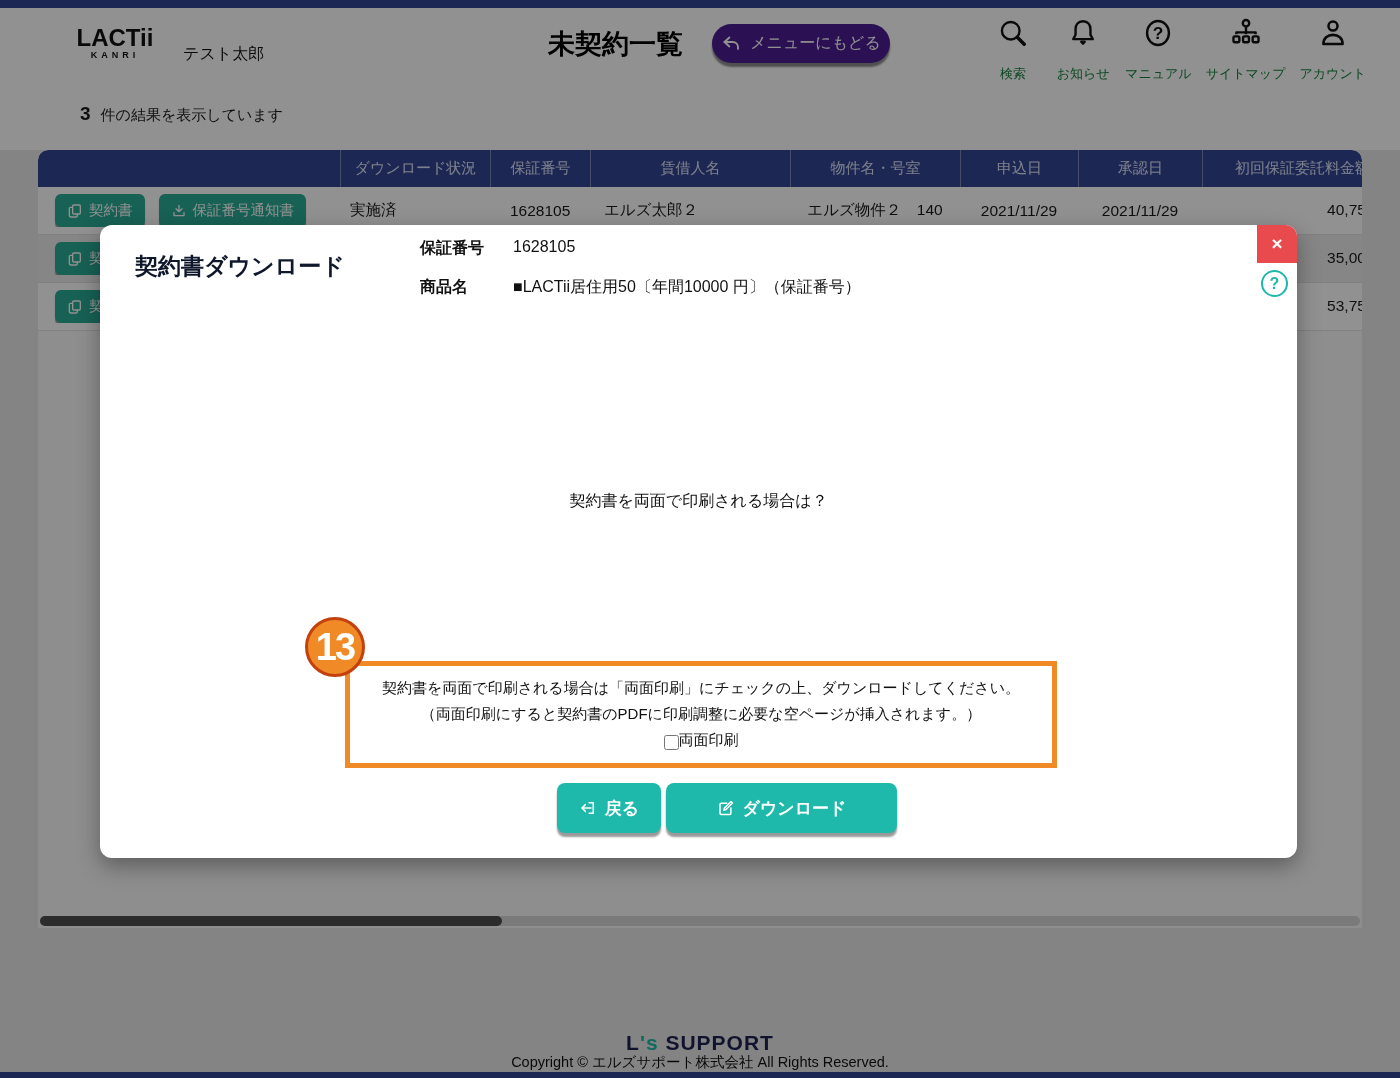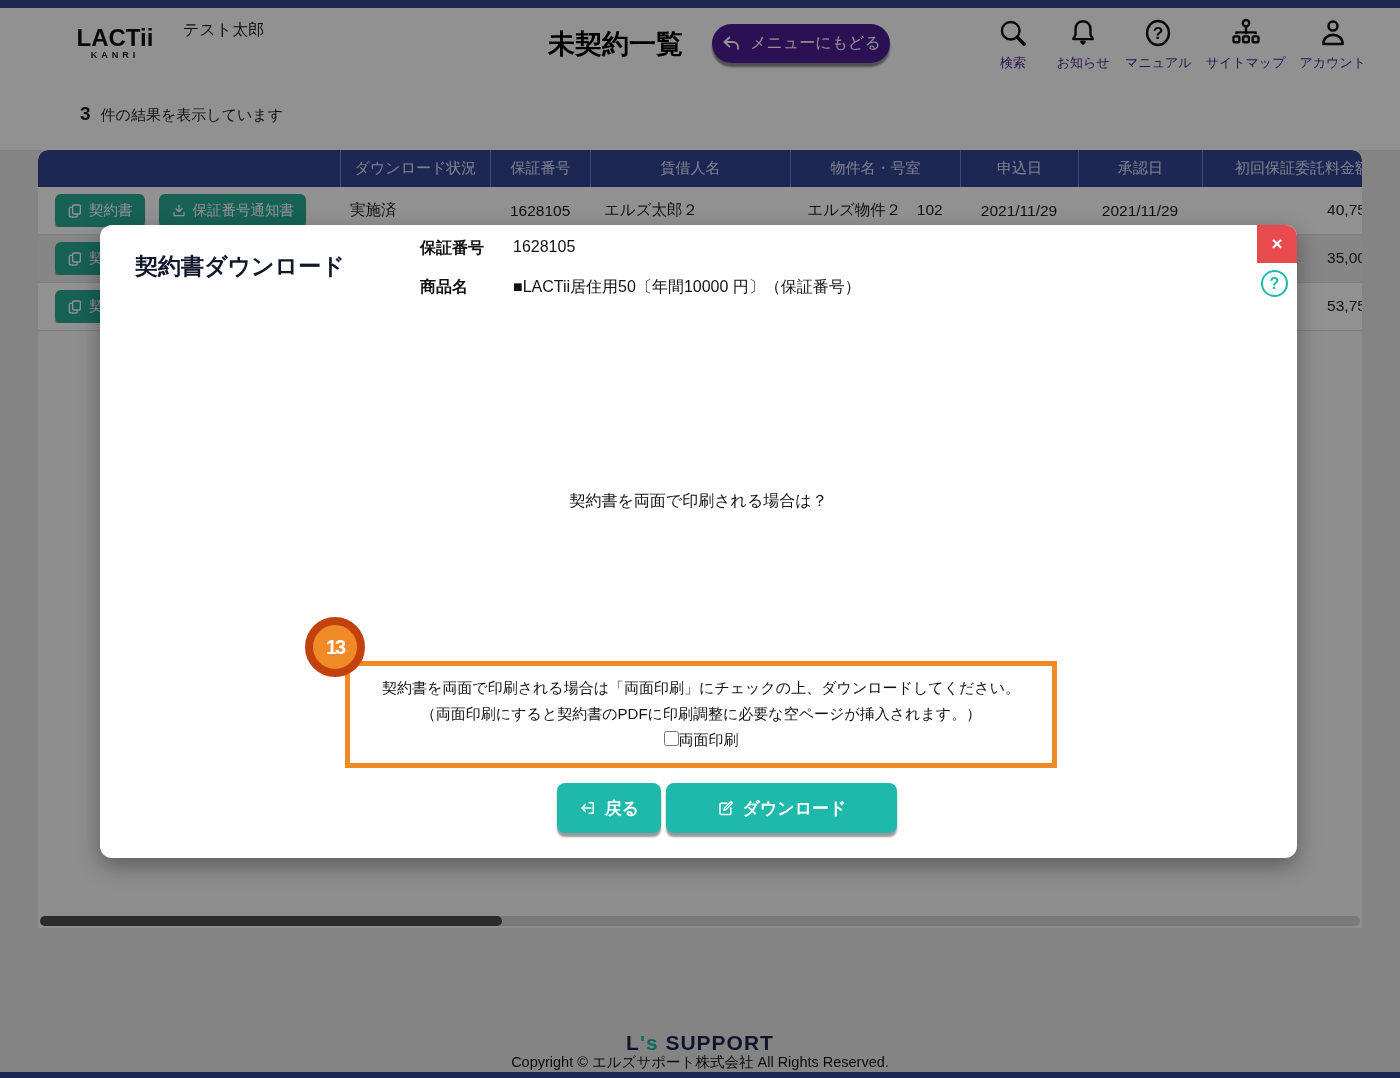--- a/index.html
+++ b/index.html
@@ -14,36 +14,36 @@
   svg { display:block; }
 
   
   .top-strip { position:absolute; left:0; top:0; width:1400px; height:8px; background:#334593; }
   .header-band { position:absolute; left:0; top:8px; width:1400px; height:142px; background:#ffffff; }
 
   .logo { position:absolute; left:75px; top:26px; width:80px; text-align:center; }
   .logo-main { font-size:24px; font-weight:700; letter-spacing:0px; color:#111; font-stretch:condensed; line-height:24px;}
   .logo-sub  { font-size:9px; font-weight:700; letter-spacing:4px; color:#111; }
 
-  .username { position:absolute; left:183px; top:20px; font-size:16px; color:#111; }
+  .username { position:absolute; left:183px; top:44px; font-size:16px; color:#111; }
 
   .page-title { position:absolute; left:548px; top:26px; font-size:27px; font-weight:700; color:#000; }
 
   .menu-btn {
     position:absolute; left:712px; top:24px; width:178px; height:39px;
     background:#4c1d95; border:none; border-radius:20px;
     color:#fff; font-size:16px; display:flex; align-items:center; justify-content:center; gap:9px;
     box-shadow:0 4px 2px rgba(0,0,0,0.45); cursor:pointer;
     font-family:inherit;
   }
 
   .nav { position:absolute; right:34px; top:14px; display:flex; gap:14px; }
   .nav-item { display:flex; flex-direction:column; align-items:center; min-width:56px; cursor:pointer; }
   .nav-item .nav-icon { height:38px; display:flex; align-items:center; color:#111; }
-  .nav-item .nav-label { font-size:13px; margin-top:2px; color:#4c1d95; white-space:nowrap; }
+  .nav-item .nav-label { font-size:13px; margin-top:13px; color:#15803d; white-space:nowrap; }
 
   
   .results { position:absolute; left:80px; top:103px; display:flex; align-items:baseline; gap:10px; }
   .results-count { font-size:19px; font-weight:700; }
   .results-label { font-size:15px; }
 
   
   .panel {
     position:absolute; left:38px; top:150px; width:1324px; height:778px;
     background:#f9f9f9; border-radius:10px 10px 0 0; overflow:hidden;
@@ -106,31 +106,31 @@
 
   .info-label { position:absolute; font-size:16px; font-weight:700; color:#111; white-space:nowrap; }
   .info-value { position:absolute; font-size:16px; color:#111; white-space:nowrap; }
   .lbl1 { left:320px; top:13px; } .val1 { left:413px; top:13px; }
   .lbl2 { left:320px; top:52px; } .val2 { left:413px; top:52px; }
 
   .confirm-text { position:absolute; left:0; top:266px; width:100%; text-align:center; font-size:16px; color:#111; }
 
   .step-badge {
     position:absolute; left:205px; top:392px; width:60px; height:60px; border-radius:50%;
-    background:#f08a26; border:8px solid #c2410c; color:#fff;
-    font-size:20px; font-weight:700; display:flex; align-items:center; justify-content:center;
+    background:#f08a26; border:3px solid #c2410c; color:#fff;
+    font-size:38px; font-weight:700; display:flex; align-items:center; justify-content:center;
     z-index:2; letter-spacing:-2px;
   }
   .notice-box {
     position:absolute; left:245px; top:436px; width:712px; height:107px;
     border:5px solid #f08a26; background:#fff; text-align:center; z-index:1;
   }
   .notice-line1 { margin-top:13px; font-size:15px; color:#111; }
   .notice-line2 { margin-top:7px;  font-size:15px; color:#111; }
-  .checkbox-row { margin-top:7px; display:flex; align-items:flex-start; justify-content:center; gap:0; font-size:15px; color:#111; }
+  .checkbox-row { margin-top:7px; display:flex; align-items:flex-end; justify-content:center; gap:0; font-size:15px; color:#111; }
   .checkbox-row input { width:15px; height:15px; cursor:pointer; }
 
   .modal-btn {
     position:absolute; top:558px; height:50px; border:none; border-radius:8px;
     background:#1eb9aa; color:#fff; font-size:17px; font-weight:700;
     display:flex; align-items:center; justify-content:center; gap:8px;
     box-shadow:0 4px 2px rgba(0,0,0,0.4); cursor:pointer; font-family:inherit;
   }
   .btn-back { left:457px; width:104px; }
   .btn-download { left:566px; width:231px; }
@@ -245,21 +245,21 @@
             <path d="M12 3.5V13M7.5 8.5 12 13l4.5-4.5"></path>
               <path d="M4.5 14.5v4.5h15v-4.5"></path>
           </svg>
         </span>
         <span>保証番号通知書</span>
       </button>
     </div>
     <div class="td status c1">実施済</div>
     <div class="td gno c2">1628105</div>
     <div class="td tenant c3">エルズ太郎２</div>
-    <div class="td prop c4">エルズ物件２　102</div>
+    <div class="td prop c4">エルズ物件２　140</div>
     <div class="td date c5">2021/11/29</div>
     <div class="td date c6">2021/11/29</div>
     <div class="td amount c7">40,750円</div>
   </div>
 
   <div class="tr alt">
     <div class="td actions c0">
       <button class="row-btn">
         <span>
           <svg width="16" height="16" viewBox="0 0 24 24" fill="none" stroke="#fff" stroke-width="2" stroke-linejoin="round">

